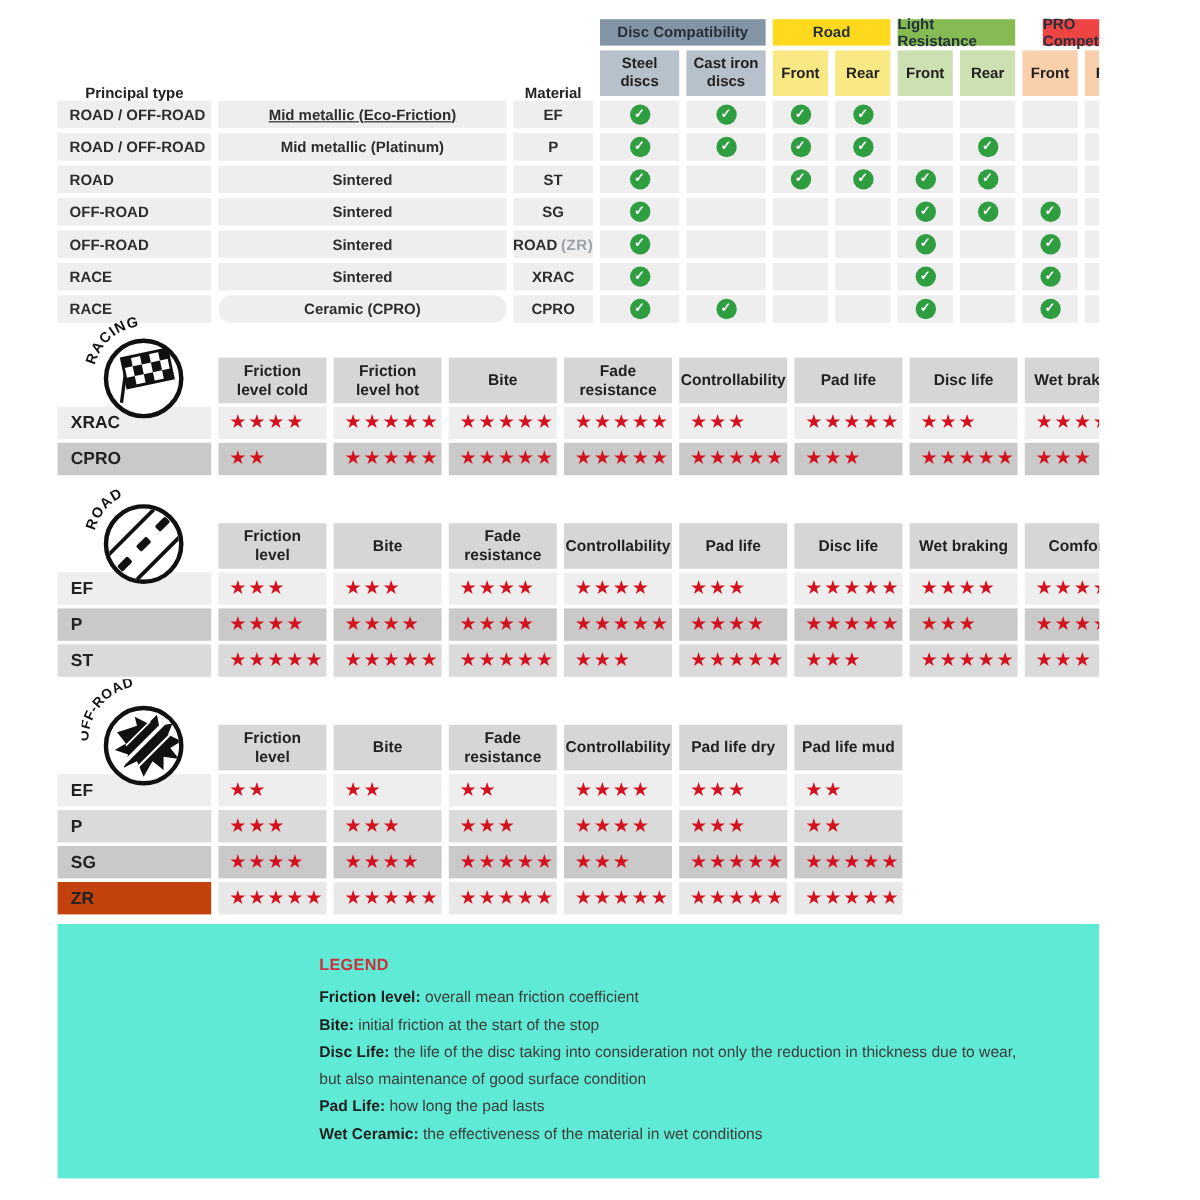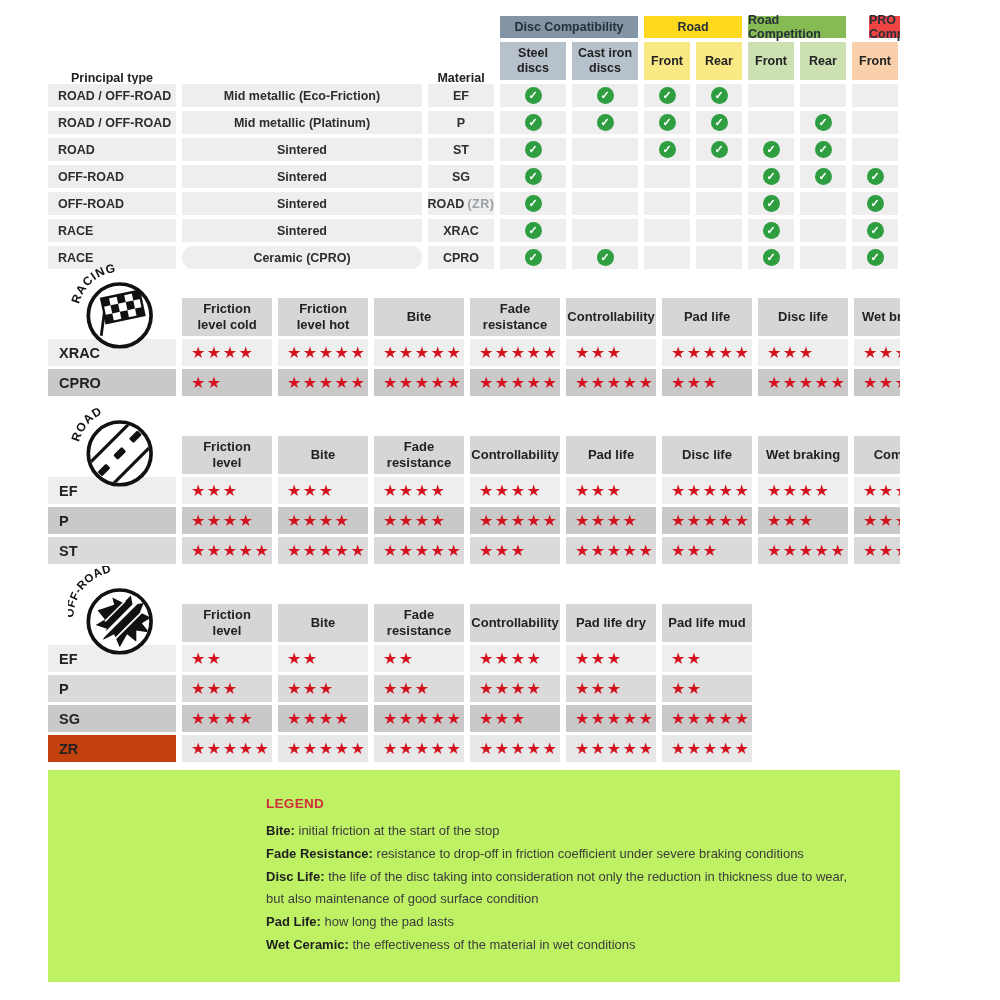--- a/index.html
+++ b/index.html
@@ -1,17 +1,17 @@
 <!DOCTYPE html>
 <html><head>
 <meta charset="utf-8">
 <style>
   html,body{margin:0;padding:0;}
   body{width:1000px;height:1000px;background:#ffffff;font-family:"Liberation Sans",sans-serif;-webkit-font-smoothing:antialiased;}
-  .page{position:relative;width:900px;height:1000px;overflow:hidden;}
+  .page{position:relative;width:900px;height:1000px;overflow:hidden;padding-left:16px;}
 
   
   #compat-grid{
     position:absolute;left:48px;top:16px;
     display:grid;
     grid-template-columns:128px 240px 66px 66px 66px 46px 46px 46px 46px 46px 46px;
     grid-template-rows:22px 38px repeat(7,23px);
     gap:4px 6px;
   }
   .group-hd{display:flex;align-items:center;justify-content:center;font-weight:bold;font-size:12.5px;color:#26303a;}
@@ -33,53 +33,53 @@
   #sec-offroad{top:572px;}
   .badge{position:absolute;left:20px;top:-6px;}
   .rate-grid{display:grid;margin-top:32px;gap:3px 6px;}
   .rate-hd{background:#d6d6d6;display:flex;align-items:center;justify-content:center;text-align:center;
     font-weight:bold;font-size:13px;line-height:1.2;color:#222;white-space:pre-line;}
   .rate-label{display:flex;align-items:center;padding-left:11px;box-sizing:border-box;font-weight:bold;font-size:14.5px;color:#222;}
   .star-cell{display:flex;align-items:center;padding-left:9px;box-sizing:border-box;}
   .stars{color:#d2121e;font-size:16px;letter-spacing:1.5px;line-height:1;white-space:nowrap;}
 
   
-  #legend-box{position:absolute;left:48px;top:770px;width:904px;height:212px;background:#bef264;box-sizing:border-box;padding:26px 30px 0 218px;}
+  #legend-box{position:absolute;left:48px;top:770px;width:904px;height:212px;background:#5eead4;box-sizing:border-box;padding:26px 30px 0 218px;}
   .legend-title{color:#cf2e3c;font-weight:bold;font-size:13.5px;margin-bottom:9px;letter-spacing:.3px;}
   .legend-item{font-size:13px;color:#3c3c3c;line-height:1.75;white-space:pre-line;}
   .legend-item b{color:#1f1f1f;}
 
   svg text{font-family:"Liberation Sans",sans-serif;}
 </style>
 </head>
 <body>
 
 <div class="page">
 
   <div id="compat-grid">
       <div class="group-hd" style="background: rgb(131, 148, 164); grid-area: 1 / 4 / auto / span 2;">Disc Compatibility</div>
       <div class="group-hd" style="background: rgb(255, 217, 29); grid-area: 1 / 6 / auto / span 2;">Road</div>
-      <div class="group-hd" style="background: rgb(134, 186, 82); grid-area: 1 / 8 / auto / span 2;">Road Competition</div>
+      <div class="group-hd" style="background: rgb(134, 186, 82); grid-area: 1 / 8 / auto / span 2;">Light Resistance</div>
       <div class="group-hd" style="background: #ef4444; grid-area: 1 / 10 / auto / span 2; margin-left: 17px;">PRO Competition</div>
       <div class="main-hd" style="grid-area: 2 / 1;">Principal type
 of use</div>
       <div class="main-hd" style="grid-area: 2 / 3;">Material
 suffix code</div>
       <div class="sub-hd" style="background: rgb(183, 193, 203); grid-area: 2 / 4;">Steel
 discs</div>
       <div class="sub-hd" style="background: rgb(183, 193, 203); grid-area: 2 / 5;">Cast iron
 discs</div>
       <div class="sub-hd" style="background: rgb(249, 233, 133); grid-area: 2 / 6;">Front</div>
       <div class="sub-hd" style="background: rgb(249, 233, 133); grid-area: 2 / 7;">Rear</div>
       <div class="sub-hd" style="background: rgb(205, 224, 178); grid-area: 2 / 8;">Front</div>
       <div class="sub-hd" style="background: rgb(205, 224, 178); grid-area: 2 / 9;">Rear</div>
       <div class="sub-hd" style="background: rgb(249, 208, 171); grid-area: 2 / 10;">Front</div>
       <div class="sub-hd" style="background: rgb(249, 208, 171); grid-area: 2 / 11;">Rear</div>
       <div class="cell use-cell" style="grid-area: 3 / 1;">ROAD / OFF-ROAD</div>
-      <div class="cell" style="grid-area: 3 / 2;">Mid metallic (Eco-Friction)</div>
+      <div class="cell" style="grid-area: 3 / 2; text-decoration: underline;">Mid metallic (Eco-Friction)</div>
       <div class="cell" style="grid-area: 3 / 3;">
         <span>EF</span>
       </div>
       <div class="cell" style="grid-area: 3 / 4;">
         <span class="check">✓</span>
       </div>
       <div class="cell" style="grid-area: 3 / 5;">
         <span class="check">✓</span>
       </div>
       <div class="cell" style="grid-area: 3 / 6;">
@@ -524,22 +524,22 @@
         </div>
         <div class="star-cell" aria-label="5 of 5" style="grid-area: 5 / 7; background: rgb(232, 232, 232);">
           <span class="stars">★★★★★</span>
         </div>
       </div>
   </section>
 
   <div id="legend-box">
     <div class="legend-title">LEGEND</div>
     <div id="legend-items">
+        <div class="legend-item"><b>Friction level:</b> overall mean friction coefficient</div>
         <div class="legend-item"><b>Bite:</b> initial friction at the start of the stop</div>
-        <div class="legend-item"><b>Fade Resistance:</b> resistance to drop-off in friction coefficient under severe braking conditions</div>
         <div class="legend-item"><b>Disc Life:</b> the life of the disc taking into consideration not only the reduction in thickness due to wear,
 but also maintenance of good surface condition</div>
         <div class="legend-item"><b>Pad Life:</b> how long the pad lasts</div>
         <div class="legend-item"><b>Wet Ceramic:</b> the effectiveness of the material in wet conditions</div>
       </div>
   </div>
 
 </div>
 
 </body></html>

